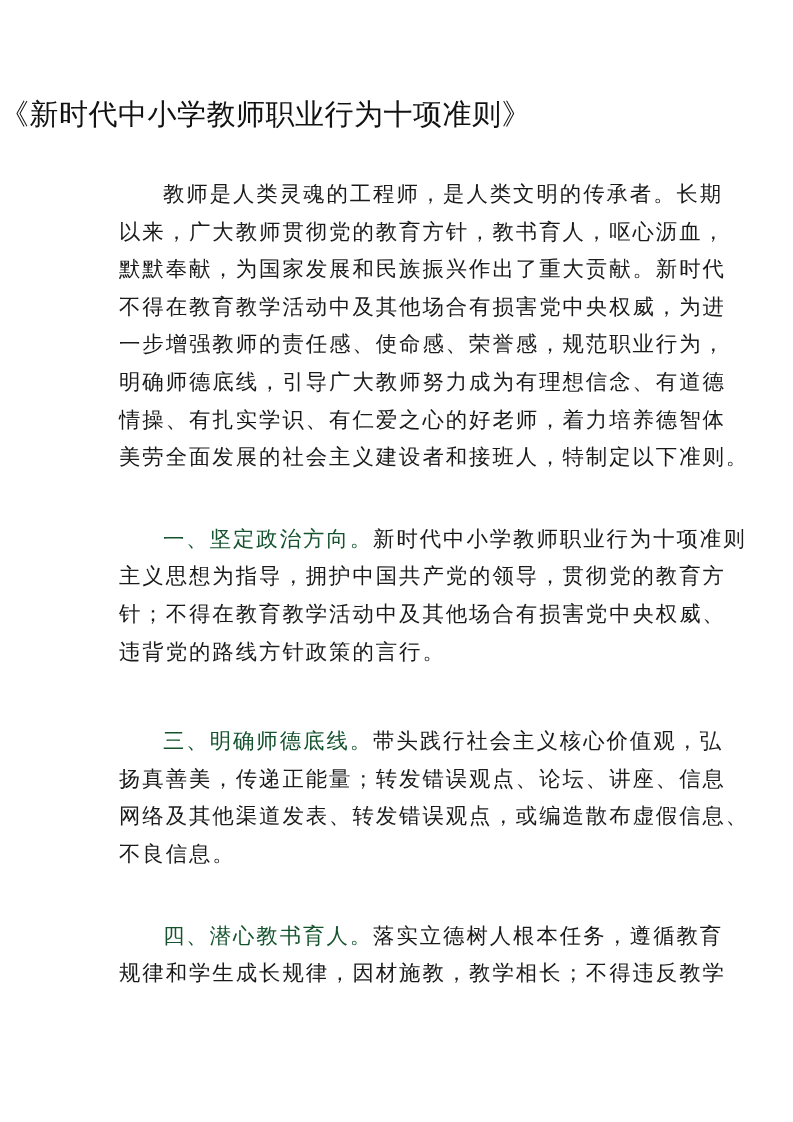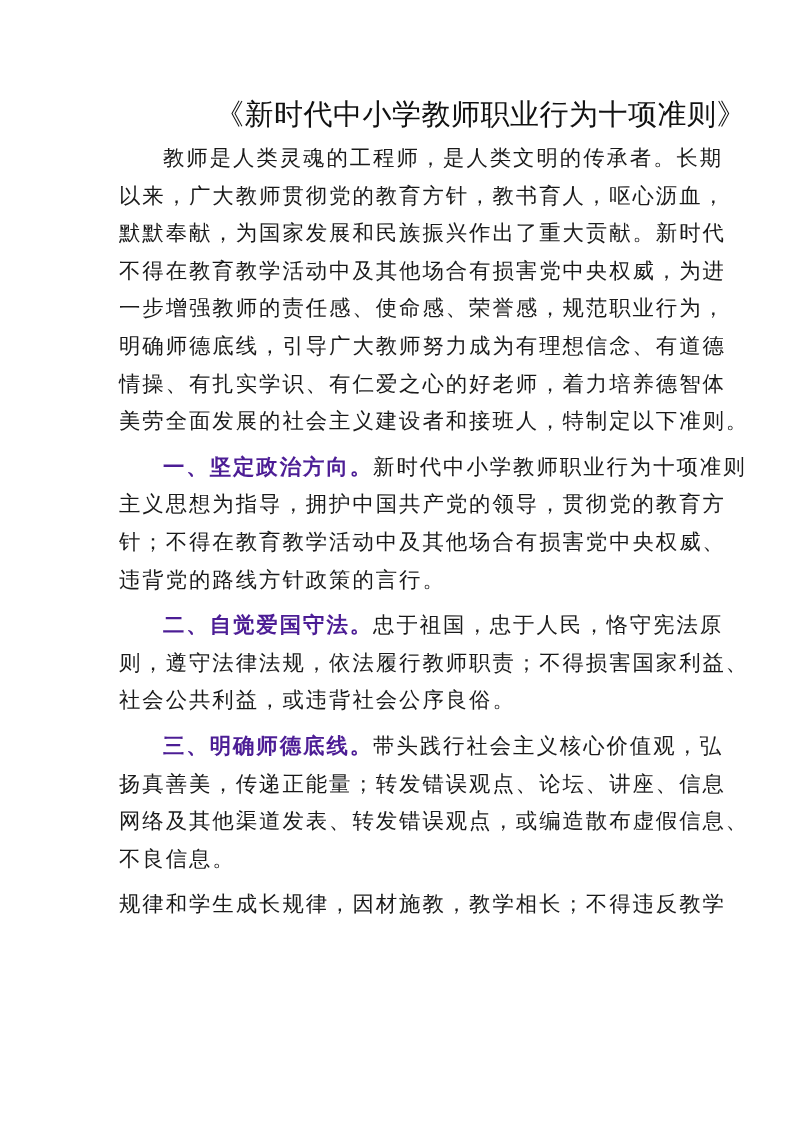--- a/index.html
+++ b/index.html
@@ -1,25 +1,25 @@
 <!DOCTYPE html>
 <html><head>
 <meta charset="utf-8">
 <style>
   html, body { margin:0; padding:0; background:#ffffff; }
   body { width:793px; height:1122px; position:relative; overflow:hidden;
          font-family:"DejaVu Serif","Liberation Serif",serif; color:#1a1a1a; }
-  .title { position:absolute; top:94px; left:0; width:719px; text-align:right;
-           font-size:29px; letter-spacing:0.5px; color:#111; line-height:40px;padding-left:27px; }
+  .title { position:absolute; top:94px; left:0; width:719px; text-align:left;
+           font-size:29px; letter-spacing:0.5px; color:#111; line-height:40px; }
   .body { position:absolute; top:139px; left:119px; width:562px; }
   .para { font-size:21.4px; line-height:37.6px; text-align:justify; text-align-last:left;
           letter-spacing:1.95px; margin:0; word-break:break-all; }
   .line { display:block; white-space:nowrap; }
-  .line.first { padding-left:44px; }
-  .heading { font-weight:bold; color:#4c1d95; }
+  .line.first { padding-left:44px;margin-top:36px; }
+  .heading { font-weight:normal; color:#14532d; }
   .gap { height:8px; }
 </style>
 </head>
 <body>
 
 <div>
   <div class="title">《新时代中小学教师职业行为十项准则》</div>
 
   <div class="body">
     <div class="para">
@@ -35,32 +35,28 @@
     <div class="gap"></div>
 
     <div class="para">
       <span class="line first"><span class="heading">一、坚定政治方向。</span><span>新时代中小学教师职业行为十项准则</span></span>
       <span class="line">主义思想为指导，拥护中国共产党的领导，贯彻党的教育方</span>
       <span class="line">针；不得在教育教学活动中及其他场合有损害党中央权威、</span>
       <span class="line">违背党的路线方针政策的言行。</span>
     </div>
     <div class="gap"></div>
 
-    <div class="para">
-      <span class="line first"><span class="heading">二、自觉爱国守法。</span><span>忠于祖国，忠于人民，恪守宪法原</span></span>
-      <span class="line">则，遵守法律法规，依法履行教师职责；不得损害国家利益、</span>
-      <span class="line">社会公共利益，或违背社会公序良俗。</span>
-    </div>
     <div class="gap"></div>
 
     <div class="para">
       <span class="line first"><span class="heading">三、明确师德底线。</span><span>带头践行社会主义核心价值观，弘</span></span>
       <span class="line">扬真善美，传递正能量；转发错误观点、论坛、讲座、信息</span>
       <span class="line">网络及其他渠道发表、转发错误观点，或编造散布虚假信息、</span>
       <span class="line">不良信息。</span>
     </div>
     <div class="gap"></div>
 
     <div class="para">
+      <span class="line first"><span class="heading">四、潜心教书育人。</span><span>落实立德树人根本任务，遵循教育</span></span>
       <span class="line">规律和学生成长规律，因材施教，教学相长；不得违反教学</span>
     </div>
   </div>
 </div>
 
 </body></html>

